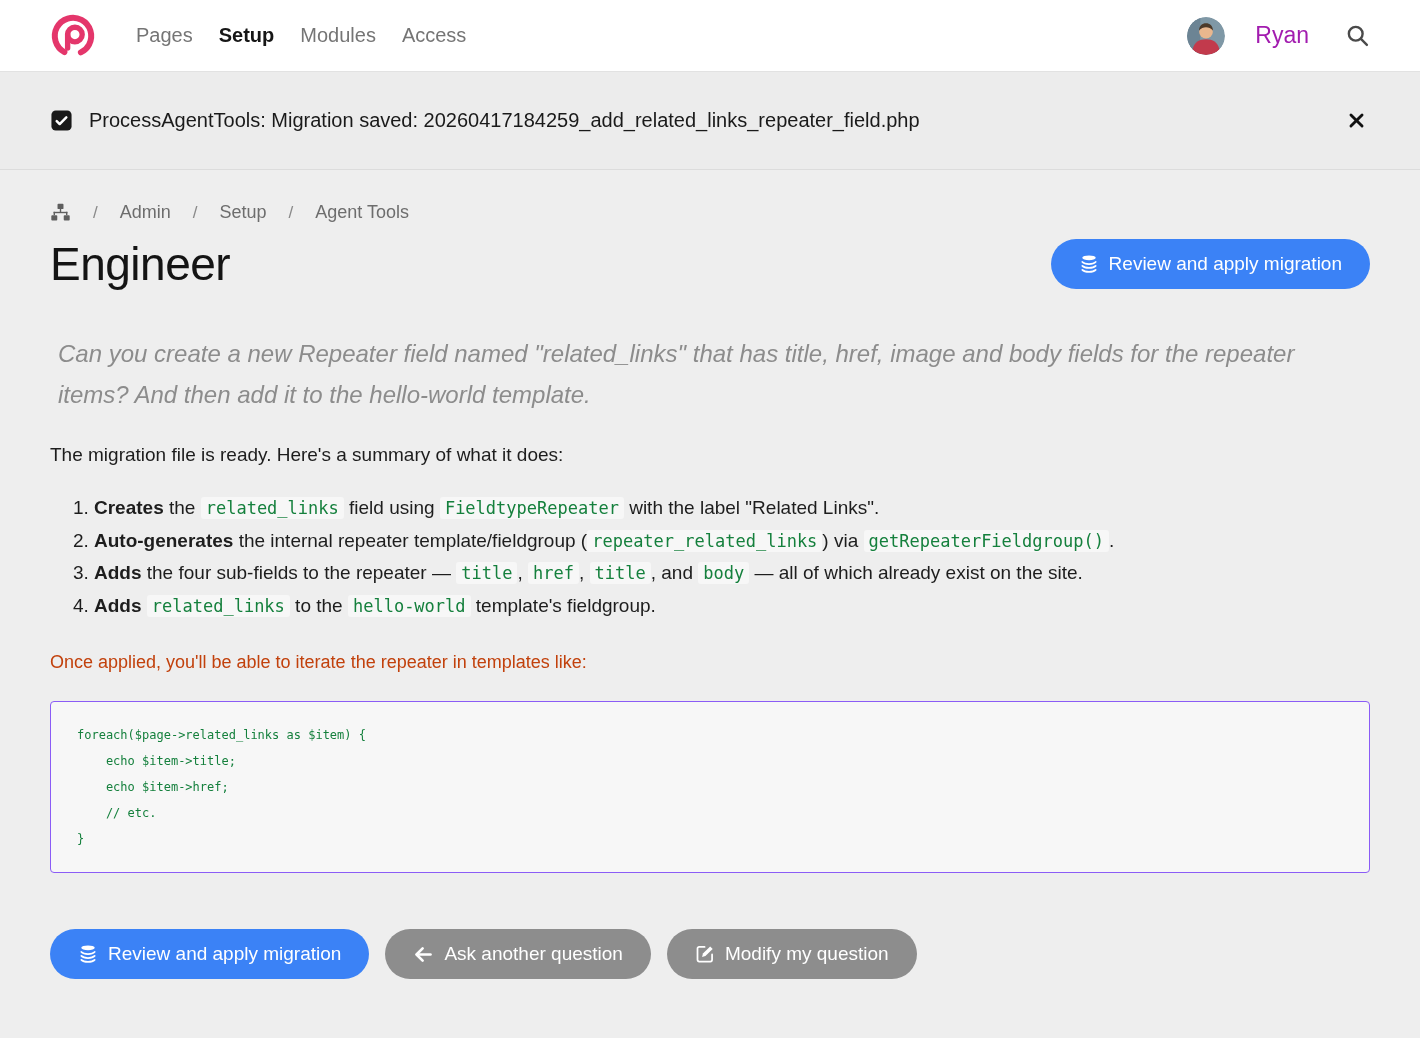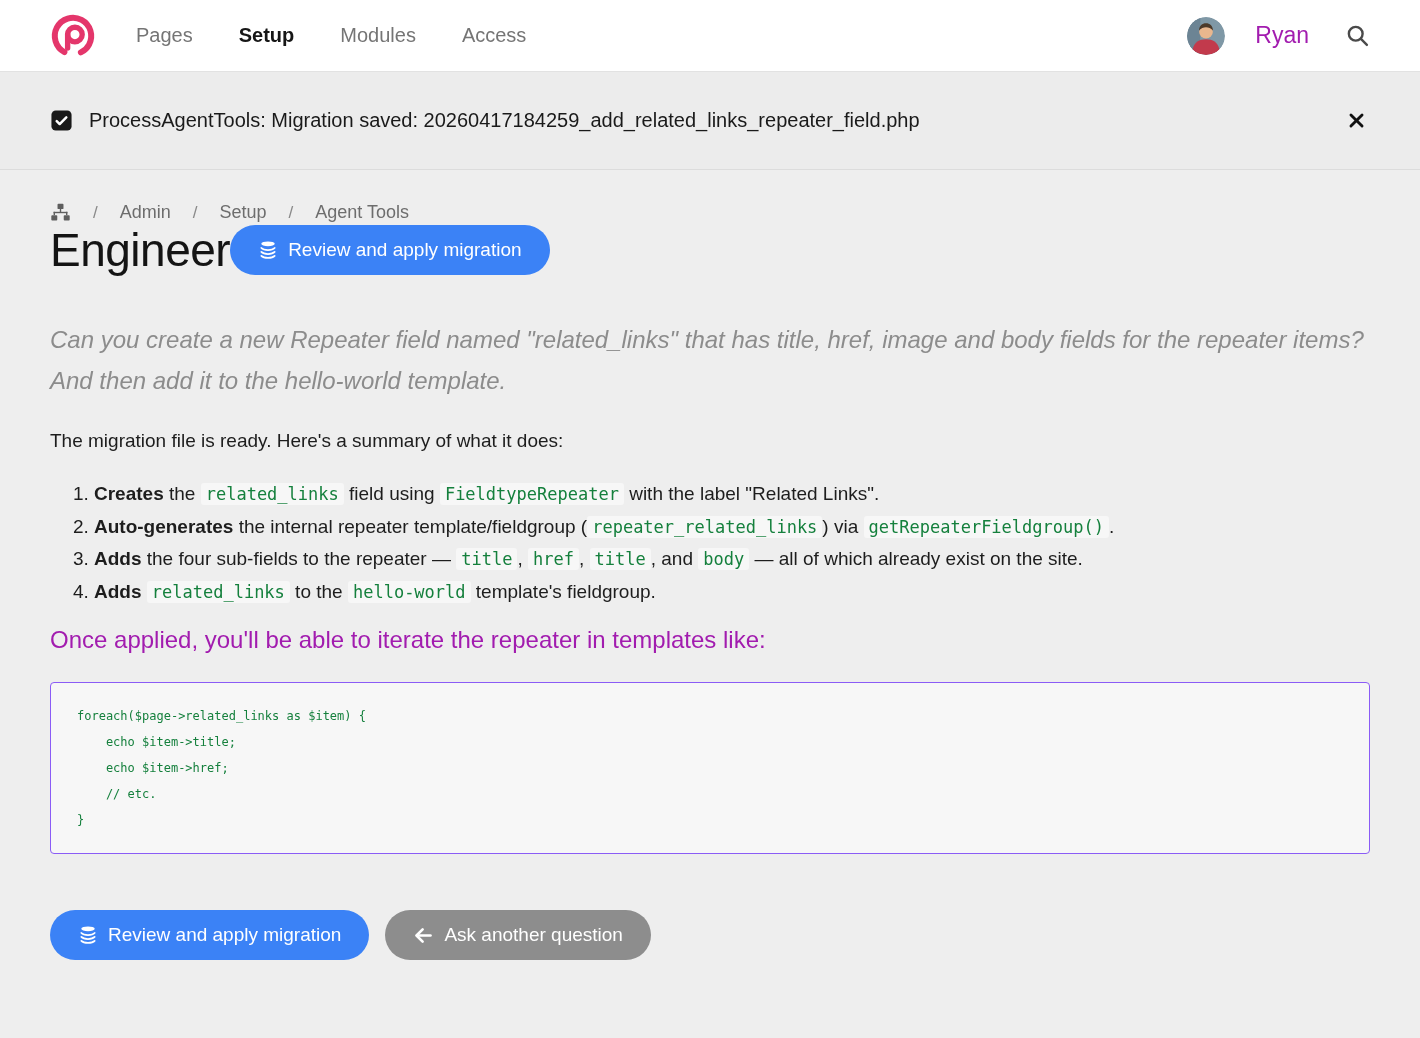--- a/index.html
+++ b/index.html
@@ -9,21 +9,21 @@
     background: #eeeeee;
     color: #1d1d1d;
   }
 
   
   .topbar {
     height: 72px; background: #ffffff; border-bottom: 1px solid #e2e2e2;
     display: flex; align-items: center; padding: 0 50px;
   }
   .logo { width: 46px; height: 46px; display: flex; align-items: center; cursor: pointer; }
-  .topnav { display: flex; align-items: center; gap: 46px; margin-left: 40px; }
+  .topnav { display: flex; align-items: center; gap: 26px; margin-left: 40px; }
   .nav-item { font-size: 20px; color: #757575; cursor: pointer; }
   .nav-item.active { color: #161616; font-weight: 700; }
   .topbar-right { margin-left: auto; display: flex; align-items: center; }
   .avatar { width: 38px; height: 38px; border-radius: 50%; overflow: hidden; cursor: pointer; flex: none; }
   .username { font-size: 23px; color: #a21caf; margin-left: 30px; cursor: pointer; }
   .search-btn { margin-left: 36px; cursor: pointer; display: flex; align-items: center; }
 
   
   .notifbar {
     height: 98px; background: #ececec; border-bottom: 1px solid #dcdcdc;
@@ -34,53 +34,53 @@
   .notif-close { margin-left: auto; cursor: pointer; display: flex; align-items: center; padding: 4px; }
 
   
   .container { padding: 32px 50px 0 50px; }
 
   .breadcrumb { display: flex; align-items: center; gap: 22px; }
   .breadcrumb a { font-size: 18px; color: #6d6d6d; text-decoration: none; cursor: pointer; }
   .breadcrumb .sep { font-size: 17px; color: #8a8a8a; }
   .crumb-icon { display: flex; align-items: center; cursor: pointer; }
 
-  .title-row { display: flex; align-items: center; }
+  .title-row { margin-top: 14px; display: flex; align-items: center; justify-content: space-between; }
   .page-title { font-size: 46px; font-weight: 500; color: #141414; letter-spacing: -0.5px; }
 
   .btn {
     display: inline-flex; align-items: center; gap: 10px;
     height: 50px; padding: 0 28px; border: none; border-radius: 26px;
     font-family: "Liberation Sans", "DejaVu Sans", sans-serif;
     font-size: 19px; font-weight: 500; color: #ffffff; cursor: pointer;
   }
   .btn-dark { background: #3b82f6; }
   .btn-gray { background: #8d8d8d; }
   .btn .ico { display: flex; align-items: center; }
 
   .question {
     margin-top: 42px; font-size: 24px; font-style: italic; color: #8c8c8c;
-    line-height: 41px; max-width: 1330px;
+    line-height: 41px; max-width: 1330px; margin-left: 8px;
   }
 
   .body-text { margin-top: 26px; font-size: 19px; color: #1d1d1d; line-height: 27px; }
 
   ol.summary-list { margin: 24px 0 0 22px; padding-left: 22px; }
   ol.summary-list li { font-size: 19px; line-height: 32.5px; color: #1d1d1d; }
   ol.summary-list li strong { font-weight: 700; }
 
   code.inline-code, .code-block {
     font-family: "DejaVu Sans Mono", "Liberation Mono", monospace;
     color: #15803d;
   }
   code.inline-code {
     font-size: 17px; background: #f7f7f7; padding: 1px 5px; border-radius: 3px;
   }
 
-  .once-text { margin-top: 18px; font-size: 24px; color: #a21caf; }
+  .once-text { margin-top: 30px; font-size: 18px; color: #c2410c; }
 
   .code-block {
     margin-top: 28px; background: #f7f7f7; border: 1px solid #8b5cf6; border-radius: 4px;
     padding: 20px 26px; font-size: 12px; line-height: 26px; white-space: pre;
   }
 
   .actions { margin-top: 56px; display: flex; align-items: center; gap: 16px; }
 </style>
 </head>
 <body>
@@ -213,15 +213,24 @@
     </button>
     <button class="btn btn-gray">
       <span class="ico">
         <svg width="21" height="21" viewBox="0 0 24 24" fill="none" stroke="#fff" stroke-width="3" stroke-linecap="round" stroke-linejoin="round">
           <path d="M11 5l-7 7 7 7"></path>
             <path d="M4.5 12H20"></path>
         </svg>
       </span>
       <span>Ask another question</span>
     </button>
+    <button class="btn btn-gray">
+      <span class="ico">
+        <svg width="20" height="20" viewBox="0 0 24 24" fill="none" stroke="#fff" stroke-width="2.1" stroke-linecap="round" stroke-linejoin="round">
+          <path d="M20.5 12.5V19a2 2 0 0 1-2 2H5a2 2 0 0 1-2-2V5.5a2 2 0 0 1 2-2h6.5"></path>
+          <path d="M18.2 2.9l3 3L12.5 14.5l-4 1 1-4z" fill="#fff" stroke="none"></path>
+        </svg>
+      </span>
+      <span>Modify my question</span>
+    </button>
   </div>
 
 </main>
 
 </body></html>

